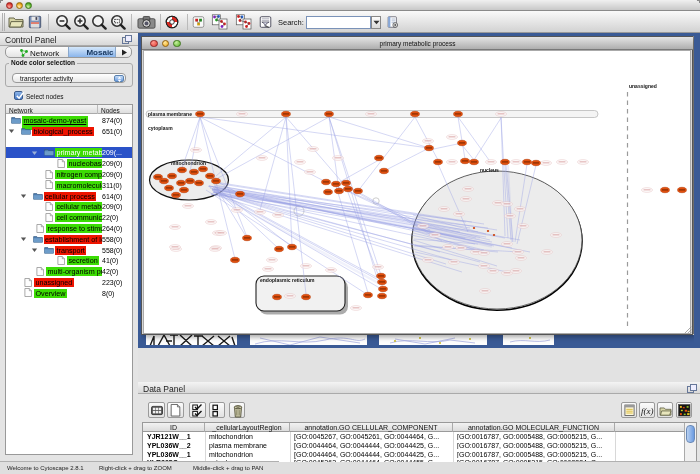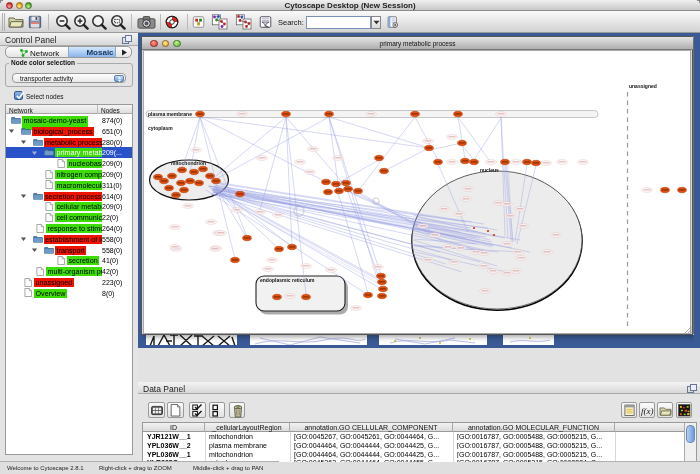--- a/index.html
+++ b/index.html
@@ -7,21 +7,20 @@
 .abs{position:absolute;}
 </style></head><body>
 <div id="app">
 
 <div class="abs" style="left:0;top:0;width:700px;height:11px;background:linear-gradient(#f0f0f0,#c8c8c8);border-bottom:1px solid #8a8a8a;border-radius:5px 5px 0 0;">
   <div class="abs" style="left:6px;top:2px;width:7px;height:7px;border-radius:50%;background:radial-gradient(circle at 40% 75%,#f8b0a8,#e33e32 60%,#7a1812);border:0.5px solid #992020;"></div>
   <div class="abs" style="left:15.5px;top:2px;width:7px;height:7px;border-radius:50%;background:radial-gradient(circle at 40% 75%,#ffeebb,#f0a818 60%,#8a5c08);border:0.5px solid #997010;"></div>
   <div class="abs" style="left:25px;top:2px;width:7px;height:7px;border-radius:50%;background:radial-gradient(circle at 40% 75%,#d8f0b0,#58b428 60%,#2c6812);border:0.5px solid #3c7818;"></div>
   <div class="abs" style="left:0;top:0;width:3px;height:3px;background:radial-gradient(circle at 100% 100%,transparent 2.5px,#888 2.5px);"></div>
   <div class="abs" style="left:697px;top:0;width:3px;height:3px;background:radial-gradient(circle at 0 100%,transparent 2.5px,#888 2.5px);"></div>
-  <div class="abs" style="left:0;top:1px;width:700px;text-align:center;font:bold 8px 'Liberation Sans',sans-serif;color:#222;">Cytoscape Desktop (New Session)</div>
 </div>
 
 <div class="abs" style="left:0;top:11px;width:700px;height:22px;background:linear-gradient(#fafafa,#d2d2d2);border-bottom:1px solid #9a9a9a;">
   <div class="abs" style="left:2px;top:2px;width:1px;height:18px;background:#b0b0b0;"></div>
   <div class="abs" style="left:4px;top:2px;width:1px;height:18px;background:#b0b0b0;"></div>
   <div class="abs" style="left:48px;top:3px;width:1px;height:16px;background:#bababa;"></div>
   <div class="abs" style="left:131px;top:3px;width:1px;height:16px;background:#bababa;"></div>
   <div class="abs" style="left:160px;top:3px;width:1px;height:16px;background:#bababa;"></div>
   <div class="abs" style="left:187px;top:3px;width:1px;height:16px;background:#bababa;"></div>
   <svg class="ti" style="left:8px" viewBox="0 0 16 16">
@@ -165,44 +164,33 @@
       <div class="abs" style="left:3px;top:1.5px;font:6.5px 'Liberation Sans',sans-serif;color:#111;">Network</div>
       <div class="abs" style="left:95px;top:1.5px;font:6.5px 'Liberation Sans',sans-serif;color:#111;">Nodes</div>
       <div class="abs" style="left:91px;top:0;width:1px;height:9px;background:#bbb;"></div>
     </div>
     <div class="abs" style="left:0;top:10px;width:128px;height:340px;">
           <div style="position:absolute;left:0;top:0.0px;width:127px;height:10.8px;">
             <svg style="position:absolute;left:5px;top:1px;width:10px;height:8px" viewBox="0 0 12 10">
               <path d="M0.5 2 h4 l1 1.2 h6 V9 H0.5 Z" fill="#4f7fb5" stroke="#2d5379" stroke-width="0.8"></path>
               <path d="M0.5 4 h11 V9 H0.5 Z" fill="#6d9cc9"></path>
             </svg>
-            <div style="position:absolute;left:16px;top:1px;height:14px;background:#3cdc04;max-width:80px;overflow:hidden;font:7.2px 'Liberation Sans',sans-serif;color:#000;padding:0 1.5px;white-space:nowrap;line-height:9px;">mosaic-demo-yeast</div>
+            <div style="position:absolute;left:16px;top:1px;height:14px;background:#3cdc04;max-width:80px;overflow:hidden;font:7.2px 'Liberation Sans',sans-serif;color:#000;padding:0 1.5px;white-space:nowrap;line-height:9px;text-decoration:underline;">mosaic-demo-yeast</div>
             <div style="position:absolute;left:96px;top:1px;font:7px 'Liberation Sans',sans-serif;color:#000;line-height:9px;">874(0)</div>
           </div>
           <div style="position:absolute;left:0;top:10.8px;width:127px;height:10.8px;">
             <svg style="position:absolute;left:2px;top:2.5px;width:7px;height:6px" viewBox="0 0 9 8">
               <path d="M1 2 h7 l-3.5 4.5 Z" fill="#555"></path>
             </svg>
             <svg style="position:absolute;left:15px;top:1px;width:10px;height:8px" viewBox="0 0 12 10">
               <path d="M0.5 2 h4 l1 1.2 h6 V9 H0.5 Z" fill="#4f7fb5" stroke="#2d5379" stroke-width="0.8"></path>
               <path d="M0.5 4 h11 V9 H0.5 Z" fill="#6d9cc9"></path>
             </svg>
             <div style="position:absolute;left:26px;top:1px;height:9px;background:#ee1400;max-width:70px;overflow:hidden;font:7.2px 'Liberation Sans',sans-serif;color:#000;padding:0 1.5px;white-space:nowrap;line-height:9px;">biological_process</div>
             <div style="position:absolute;left:96px;top:1px;font:7px 'Liberation Sans',sans-serif;color:#000;line-height:9px;">651(0)</div>
-          </div>
-          <div style="position:absolute;left:0;top:21.6px;width:127px;height:10.8px;">
-            <svg style="position:absolute;left:14px;top:2.5px;width:7px;height:6px" viewBox="0 0 9 8">
-              <path d="M1 2 h7 l-3.5 4.5 Z" fill="#555"></path>
-            </svg>
-            <svg style="position:absolute;left:26.5px;top:1px;width:10px;height:8px" viewBox="0 0 12 10">
-              <path d="M0.5 2 h4 l1 1.2 h6 V9 H0.5 Z" fill="#4f7fb5" stroke="#2d5379" stroke-width="0.8"></path>
-              <path d="M0.5 4 h11 V9 H0.5 Z" fill="#6d9cc9"></path>
-            </svg>
-            <div style="position:absolute;left:37.5px;top:1px;height:9px;background:#ee1400;max-width:58.5px;overflow:hidden;font:7.2px 'Liberation Sans',sans-serif;color:#000;padding:0 1.5px;white-space:nowrap;line-height:9px;">metabolic process</div>
-            <div style="position:absolute;left:96px;top:1px;font:7px 'Liberation Sans',sans-serif;color:#000;line-height:9px;">280(0)</div>
           </div>
           <div style="position:absolute;left:0;top:32.4px;width:127px;height:10.8px;">
             <div style="position:absolute;left:0;top:0;width:127px;height:10.8px;background:#2a52c8"></div>
             <svg style="position:absolute;left:25px;top:2.5px;width:7px;height:6px" viewBox="0 0 9 8">
               <path d="M1 2 h7 l-3.5 4.5 Z" fill="#9ab0d8"></path>
             </svg>
             <svg style="position:absolute;left:38px;top:1px;width:10px;height:8px" viewBox="0 0 12 10">
               <path d="M0.5 2 h4 l1 1.2 h6 V9 H0.5 Z" fill="#4f7fb5" stroke="#2d5379" stroke-width="0.8"></path>
               <path d="M0.5 4 h11 V9 H0.5 Z" fill="#6d9cc9"></path>
             </svg>
@@ -234,21 +222,21 @@
             <div style="position:absolute;left:96px;top:1px;font:7px 'Liberation Sans',sans-serif;color:#000;line-height:9px;">311(0)</div>
           </div>
           <div style="position:absolute;left:0;top:75.6px;width:127px;height:10.8px;">
             <svg style="position:absolute;left:14px;top:2.5px;width:7px;height:6px" viewBox="0 0 9 8">
               <path d="M1 2 h7 l-3.5 4.5 Z" fill="#555"></path>
             </svg>
             <svg style="position:absolute;left:26.5px;top:1px;width:10px;height:8px" viewBox="0 0 12 10">
               <path d="M0.5 2 h4 l1 1.2 h6 V9 H0.5 Z" fill="#4f7fb5" stroke="#2d5379" stroke-width="0.8"></path>
               <path d="M0.5 4 h11 V9 H0.5 Z" fill="#6d9cc9"></path>
             </svg>
-            <div style="position:absolute;left:37.5px;top:1px;height:9px;background:#ee1400;max-width:58.5px;overflow:hidden;font:7.2px 'Liberation Sans',sans-serif;color:#000;padding:0 1.5px;white-space:nowrap;line-height:9px;">secretion process</div>
+            <div style="position:absolute;left:37.5px;top:1px;height:9px;background:#ee1400;max-width:58.5px;overflow:hidden;font:7.2px 'Liberation Sans',sans-serif;color:#000;padding:0 1.5px;white-space:nowrap;line-height:9px;">cellular process</div>
             <div style="position:absolute;left:96px;top:1px;font:7px 'Liberation Sans',sans-serif;color:#000;line-height:9px;">614(0)</div>
           </div>
           <div style="position:absolute;left:0;top:86.4px;width:127px;height:10.8px;">
             <svg style="position:absolute;left:39px;top:0.5px;width:8px;height:9px" viewBox="0 0 9 10">
               <path d="M1 0.5 h5 l2.5 2.5 V9.5 H1 Z" fill="#fdfdfd" stroke="#888" stroke-width="0.8"></path>
               <path d="M6 0.5 V3 h2.5" fill="#e8e8e8" stroke="#888" stroke-width="0.7"></path>
             </svg>
             <div style="position:absolute;left:49px;top:1px;height:9px;background:#3cdc04;max-width:47px;overflow:hidden;font:7.2px 'Liberation Sans',sans-serif;color:#000;padding:0 1.5px;white-space:nowrap;line-height:9px;">cellular metabo</div>
             <div style="position:absolute;left:96px;top:1px;font:7px 'Liberation Sans',sans-serif;color:#000;line-height:9px;">209(0)</div>
           </div>

